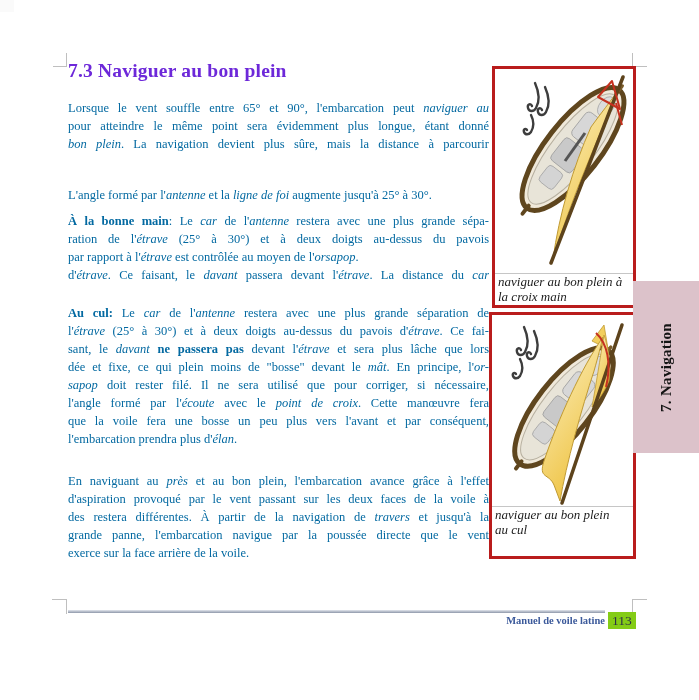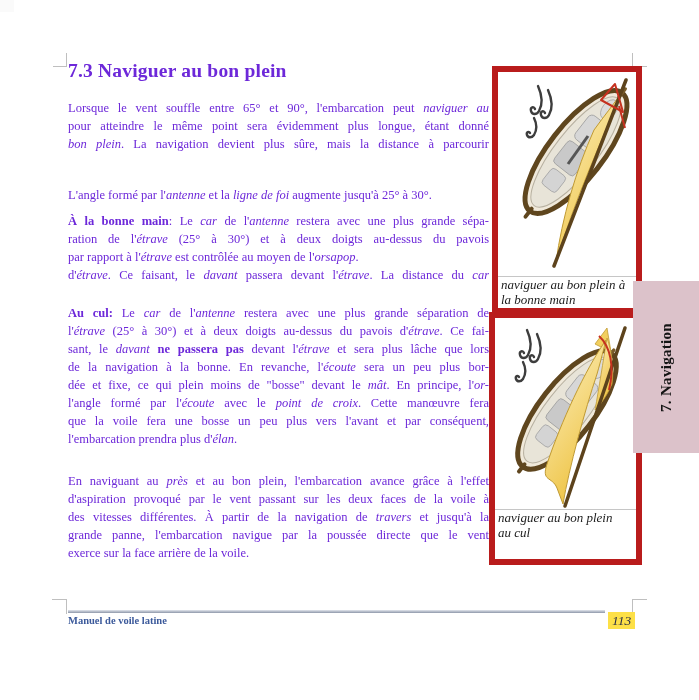--- a/index.html
+++ b/index.html
@@ -11,42 +11,42 @@
   .crop.tl{left:53px;top:53px;width:13px;height:13px;border-right-width:1px;border-bottom-width:1px;}
   .crop.tr{left:632px;top:53px;width:14px;height:13px;border-left-width:1px;border-bottom-width:1px;}
   .crop.bl{left:52px;top:599px;width:14px;height:14px;border-right-width:1px;border-top-width:1px;}
   .crop.br{left:632px;top:599px;width:14px;height:14px;border-left-width:1px;border-top-width:1px;}
   .corner-artifact{position:absolute;left:0;top:0;width:14px;height:12px;background:#fafafa;}
 
   
   .title{position:absolute;left:68px;top:60px;width:421px;font-size:19.5px;font-weight:bold;color:#6d28d9;letter-spacing:0.2px;}
 
   
-  .para{position:absolute;left:68px;width:421px;font-size:12.5px;color:#6d28d9;}
+  .para{position:absolute;left:68px;width:421px;font-size:12.5px;color:#0369a1;}
   .tline{height:18px;line-height:18px;text-align:justify;text-align-last:justify;overflow:hidden;white-space:normal;}
   .tline.last{text-align-last:left;}
   .i{font-style:italic;}
   .b{font-weight:bold;}
   #p0{top:99px;} #p1{top:186px;} #p2{top:212px;} #p3{top:304px;} #p4{top:472px;}
 
   
-  .fig{position:absolute;background:#fff;border:6px solid #b91c1c;display:flex;flex-direction:column;}
+  .fig{position:absolute;background:#fff;border:3px solid #b91c1c;display:flex;flex-direction:column;}
   #fig1{left:492px;top:66px;width:138px;height:236px;}
   #fig2{left:489px;top:312px;width:141px;height:241px;}
   .fig svg{display:block;flex:0 0 auto;}
   .figcap{border-top:1px solid #c6c6c6;flex:1;padding:1px 3px 0 3px;font-style:italic;font-size:13px;line-height:14.5px;color:#1b1b1b;overflow:hidden;}
   .figcap div{white-space:nowrap;}
 
   
   .tab{position:absolute;left:633px;top:281px;width:66px;height:172px;display:flex;align-items:center;justify-content:center;}
   .tab-label{transform:rotate(-90deg);white-space:nowrap;font-weight:bold;font-size:15px;color:#141414;letter-spacing:0.3px;}
 
   
   .footer-rule{position:absolute;left:68px;top:610px;width:537px;height:3px;background:linear-gradient(#e2e6ed,#8e97a9);}
-  .footer-title{position:absolute;left:68px;top:615px;width:537px;text-align:left;font-size:10.5px;font-weight:bold;color:#3c5a9b;}
+  .footer-title{position:absolute;left:68px;top:615px;width:537px;text-align:right;font-size:10.5px;font-weight:bold;color:#3c5a9b;}
   .page-number{position:absolute;left:608px;top:612px;height:17px;line-height:17px;padding:0 4px;background:#d6d6d6;font-size:13.5px;color:#2c3046;}
 </style>
 </head>
 <body>
 
 <div id="page">
 
   <div class="corner-artifact"></div>
   <div class="crop tl"></div>
   <div class="crop tr"></div>
@@ -66,30 +66,30 @@
   <div class="para" id="p2">
       <div class="tline"><span class="b">À la bonne main</span><span>: Le </span><span class="i">car</span><span> de l'</span><span class="i">antenne</span><span> restera avec une plus grande sépa-</span></div>
       <div class="tline"><span>ration de l'</span><span class="i">étrave</span><span> (25° à 30°) et à deux doigts au-dessus du pavois</span></div>
       <div class="tline last"><span>par rapport à l'</span><span class="i">étrave</span><span> est contrôlée au moyen de l'</span><span class="i">orsapop</span><span>.</span></div>
       <div class="tline"><span>d'</span><span class="i">étrave</span><span>. Ce faisant, le </span><span class="i">davant</span><span> passera devant l'</span><span class="i">étrave</span><span>. La distance du </span><span class="i">car</span></div>
     </div>
   <div class="para" id="p3">
       <div class="tline"><span class="b">Au cul:</span><span> Le </span><span class="i">car</span><span> de l'</span><span class="i">antenne</span><span> restera avec une plus grande séparation de</span></div>
       <div class="tline"><span>l'</span><span class="i">étrave</span><span> (25° à 30°) et à deux doigts au-dessus du pavois d'</span><span class="i">étrave</span><span>. Ce fai-</span></div>
       <div class="tline"><span>sant, le </span><span class="i">davant</span><span> </span><span class="b">ne passera pas</span><span> devant l'</span><span class="i">étrave</span><span> et sera plus lâche que lors</span></div>
-      <div class="tline"><span>de la navigation à la bonne. En revanche, l'</span><span class="i">écoute</span><span> sera un peu plus bor-</span></div>
       <div class="tline"><span>dée et fixe, ce qui plein moins de "bosse" devant le </span><span class="i">mât</span><span>. En principe, l'</span><span class="i">or-</span></div>
+      <div class="tline"><span class="i">sapop</span><span> doit rester filé. Il ne sera utilisé que pour corriger, si nécessaire,</span></div>
       <div class="tline"><span>l'angle formé par l'</span><span class="i">écoute</span><span> avec le </span><span class="i">point de croix</span><span>. Cette manœuvre fera</span></div>
       <div class="tline"><span>que la voile fera une bosse un peu plus vers l'avant et par conséquent,</span></div>
       <div class="tline last"><span>l'embarcation prendra plus d'</span><span class="i">élan</span><span>.</span></div>
     </div>
   <div class="para" id="p4">
       <div class="tline"><span>En naviguant au </span><span class="i">près</span><span> et au bon plein, l'embarcation avance grâce à l'effet</span></div>
       <div class="tline"><span>d'aspiration provoqué par le vent passant sur les deux faces de la voile à</span></div>
-      <div class="tline"><span>des vitesses différentes. À partir de la navigation de </span><span class="i">travers</span><span> et jusqu'à la</span></div>
+      <div class="tline"><span>des restera différentes. À partir de la navigation de </span><span class="i">travers</span><span> et jusqu'à la</span></div>
       <div class="tline"><span>grande panne, l'embarcation navigue par la poussée directe que le vent</span></div>
       <div class="tline last"><span>exerce sur la face arrière de la voile.</span></div>
     </div>
 
   <div class="fig" id="fig1">
     <svg width="136" height="204" viewBox="0 0 136 204">
       <defs>
         <linearGradient id="sail1" x1="0" y1="0" x2="0.55" y2="1">
           <stop offset="0" stop-color="#fdf3ca"></stop>
             <stop offset="1" stop-color="#eec23f"></stop>
@@ -117,21 +117,21 @@
       <line x1="121" y1="34" x2="127" y2="56" stroke="#c5311f" stroke-width="2"></line>
 
       <g transform="translate(26,14)" fill="none" stroke="#3d3d3d" stroke-width="2.4" stroke-linecap="round">
         <path d="M14,0 C18,9 19,18 15,25 C13,29 8,29 7,25 C6,21 10,20 11,23"></path>
         <path d="M24,4 C28,13 29,22 25,29 C23,33 18,33 17,29 C16,25 20,24 21,27"></path>
         <path d="M10,32 C13,38 13,44 10,49 C8,52 4,52 3,49 C2,46 5,45 6,47"></path>
       </g>
     </svg>
     <div class="figcap">
       <div>naviguer au bon plein à</div>
-      <div>la bonne main</div>
+      <div>la croix main</div>
     </div>
   </div>
 
   <div class="fig" id="fig2">
     <svg width="139" height="191" viewBox="0 0 139 191">
       <defs>
         <linearGradient id="sail2" x1="0" y1="0" x2="0.5" y2="1">
           <stop offset="0" stop-color="#fdf3ca"></stop>
             <stop offset="1" stop-color="#eec23f"></stop>
         </linearGradient>
@@ -168,15 +168,15 @@
       <div>au cul</div>
     </div>
   </div>
 
   <div class="tab" style="background: rgb(220, 194, 202);">
     <div class="tab-label">7. Navigation</div>
   </div>
 
   <div class="footer-rule"></div>
   <div class="footer-title" style="color: rgb(60, 90, 155);">Manuel de voile latine</div>
-  <div class="page-number" style="background: #fde047; font-style: italic;">113</div>
+  <div class="page-number" style="background: #84cc16;">113</div>
 
 </div>
 
 </body></html>

